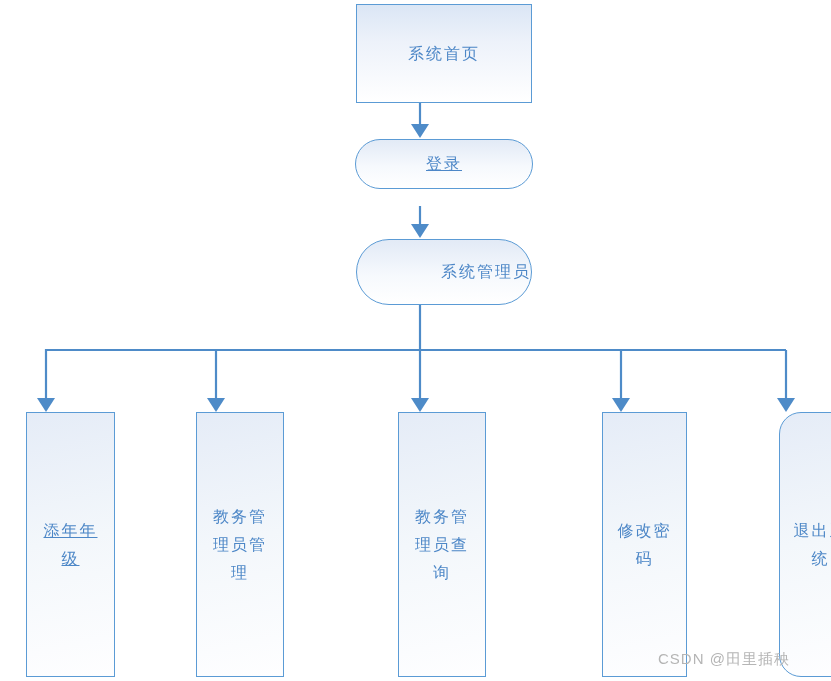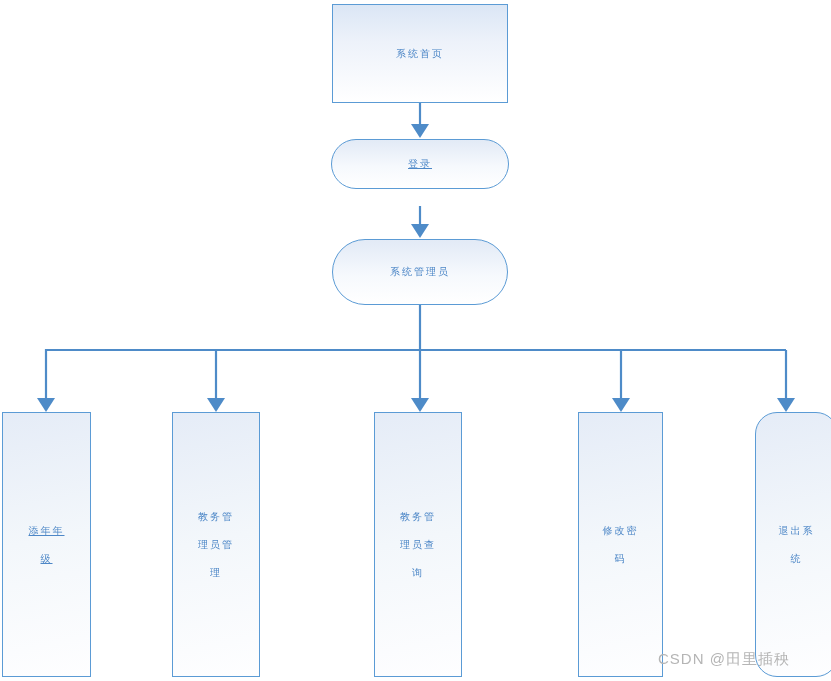--- a/index.html
+++ b/index.html
@@ -32,24 +32,25 @@
     fill: var(--line);
     stroke: none;
   }
   .node {
     position: absolute;
     display: flex;
     align-items: center;
     justify-content: center;
     text-align: center;
     color: var(--text);
-    font-size: 10px;
+    font-size: 16px;
     letter-spacing: 2px;
     line-height: 28px;
     white-space: pre-line;
+    margin-left: 24px;
   }
   .node-rect {
     border: 1.6px solid var(--border);
     background: linear-gradient(180deg, #dbe6f5 0%, #edf2fa 38%, #ffffff 100%);
   }
   .node-stadium {
     border: 1.6px solid var(--border);
     border-radius: 34px;
     background: linear-gradient(180deg, #e2eaf6 0%, #f6f9fd 55%, #ffffff 100%);
   }
@@ -96,21 +97,21 @@
   </svg>
 
   <div class="node node-rect" style="left:332px; top:4px; width:176px; height:99px;">
     <span>系统首页</span>
   </div>
 
   <div class="node node-stadium" style="left:331px; top:139px; width:178px; height:50px;text-decoration:underline;">
     <span>登录</span>
   </div>
 
-  <div class="node node-stadium" style="left:332px; top:239px; width:176px; height:66px;">
+  <div class="node node-stadium" style="left:332px; top:239px; width:176px; height:66px;justify-content:flex-end;">
     <span>系统管理员</span>
   </div>
 
   <div class="node node-leaf" style="left:2px; top:412px; width:89px; height:265px;text-decoration:underline;">
     <span>添年年
 级</span>
   </div>
 
   <div class="node node-leaf" style="left:172px; top:412px; width:88px; height:265px;">
     <span>教务管

